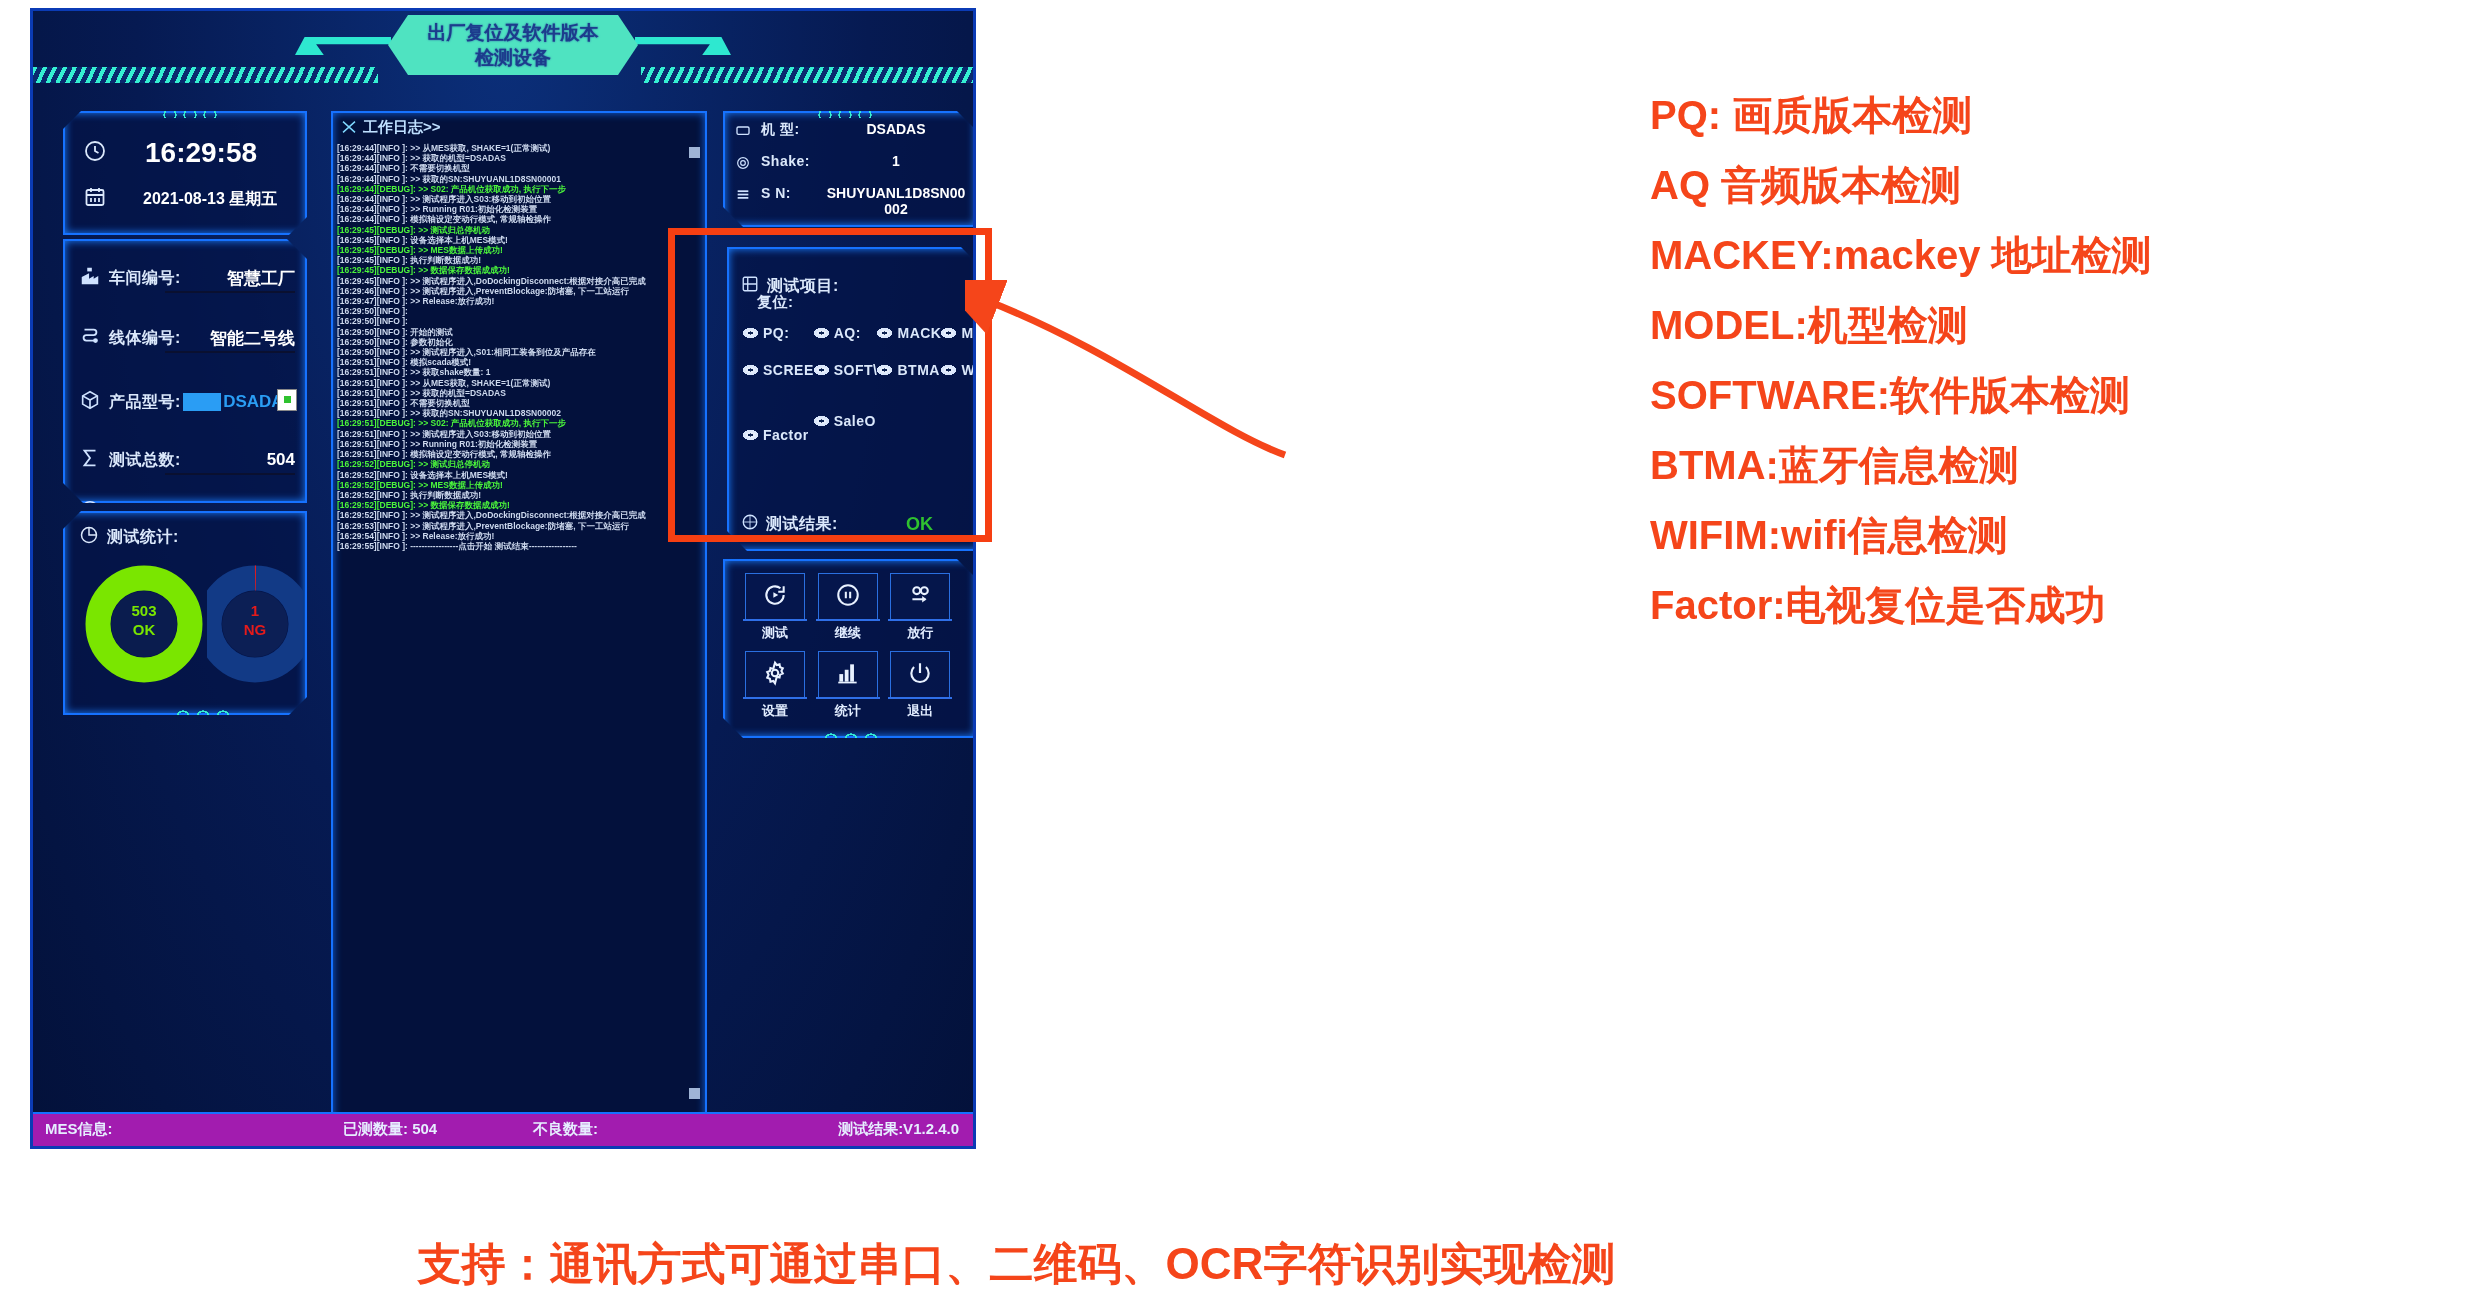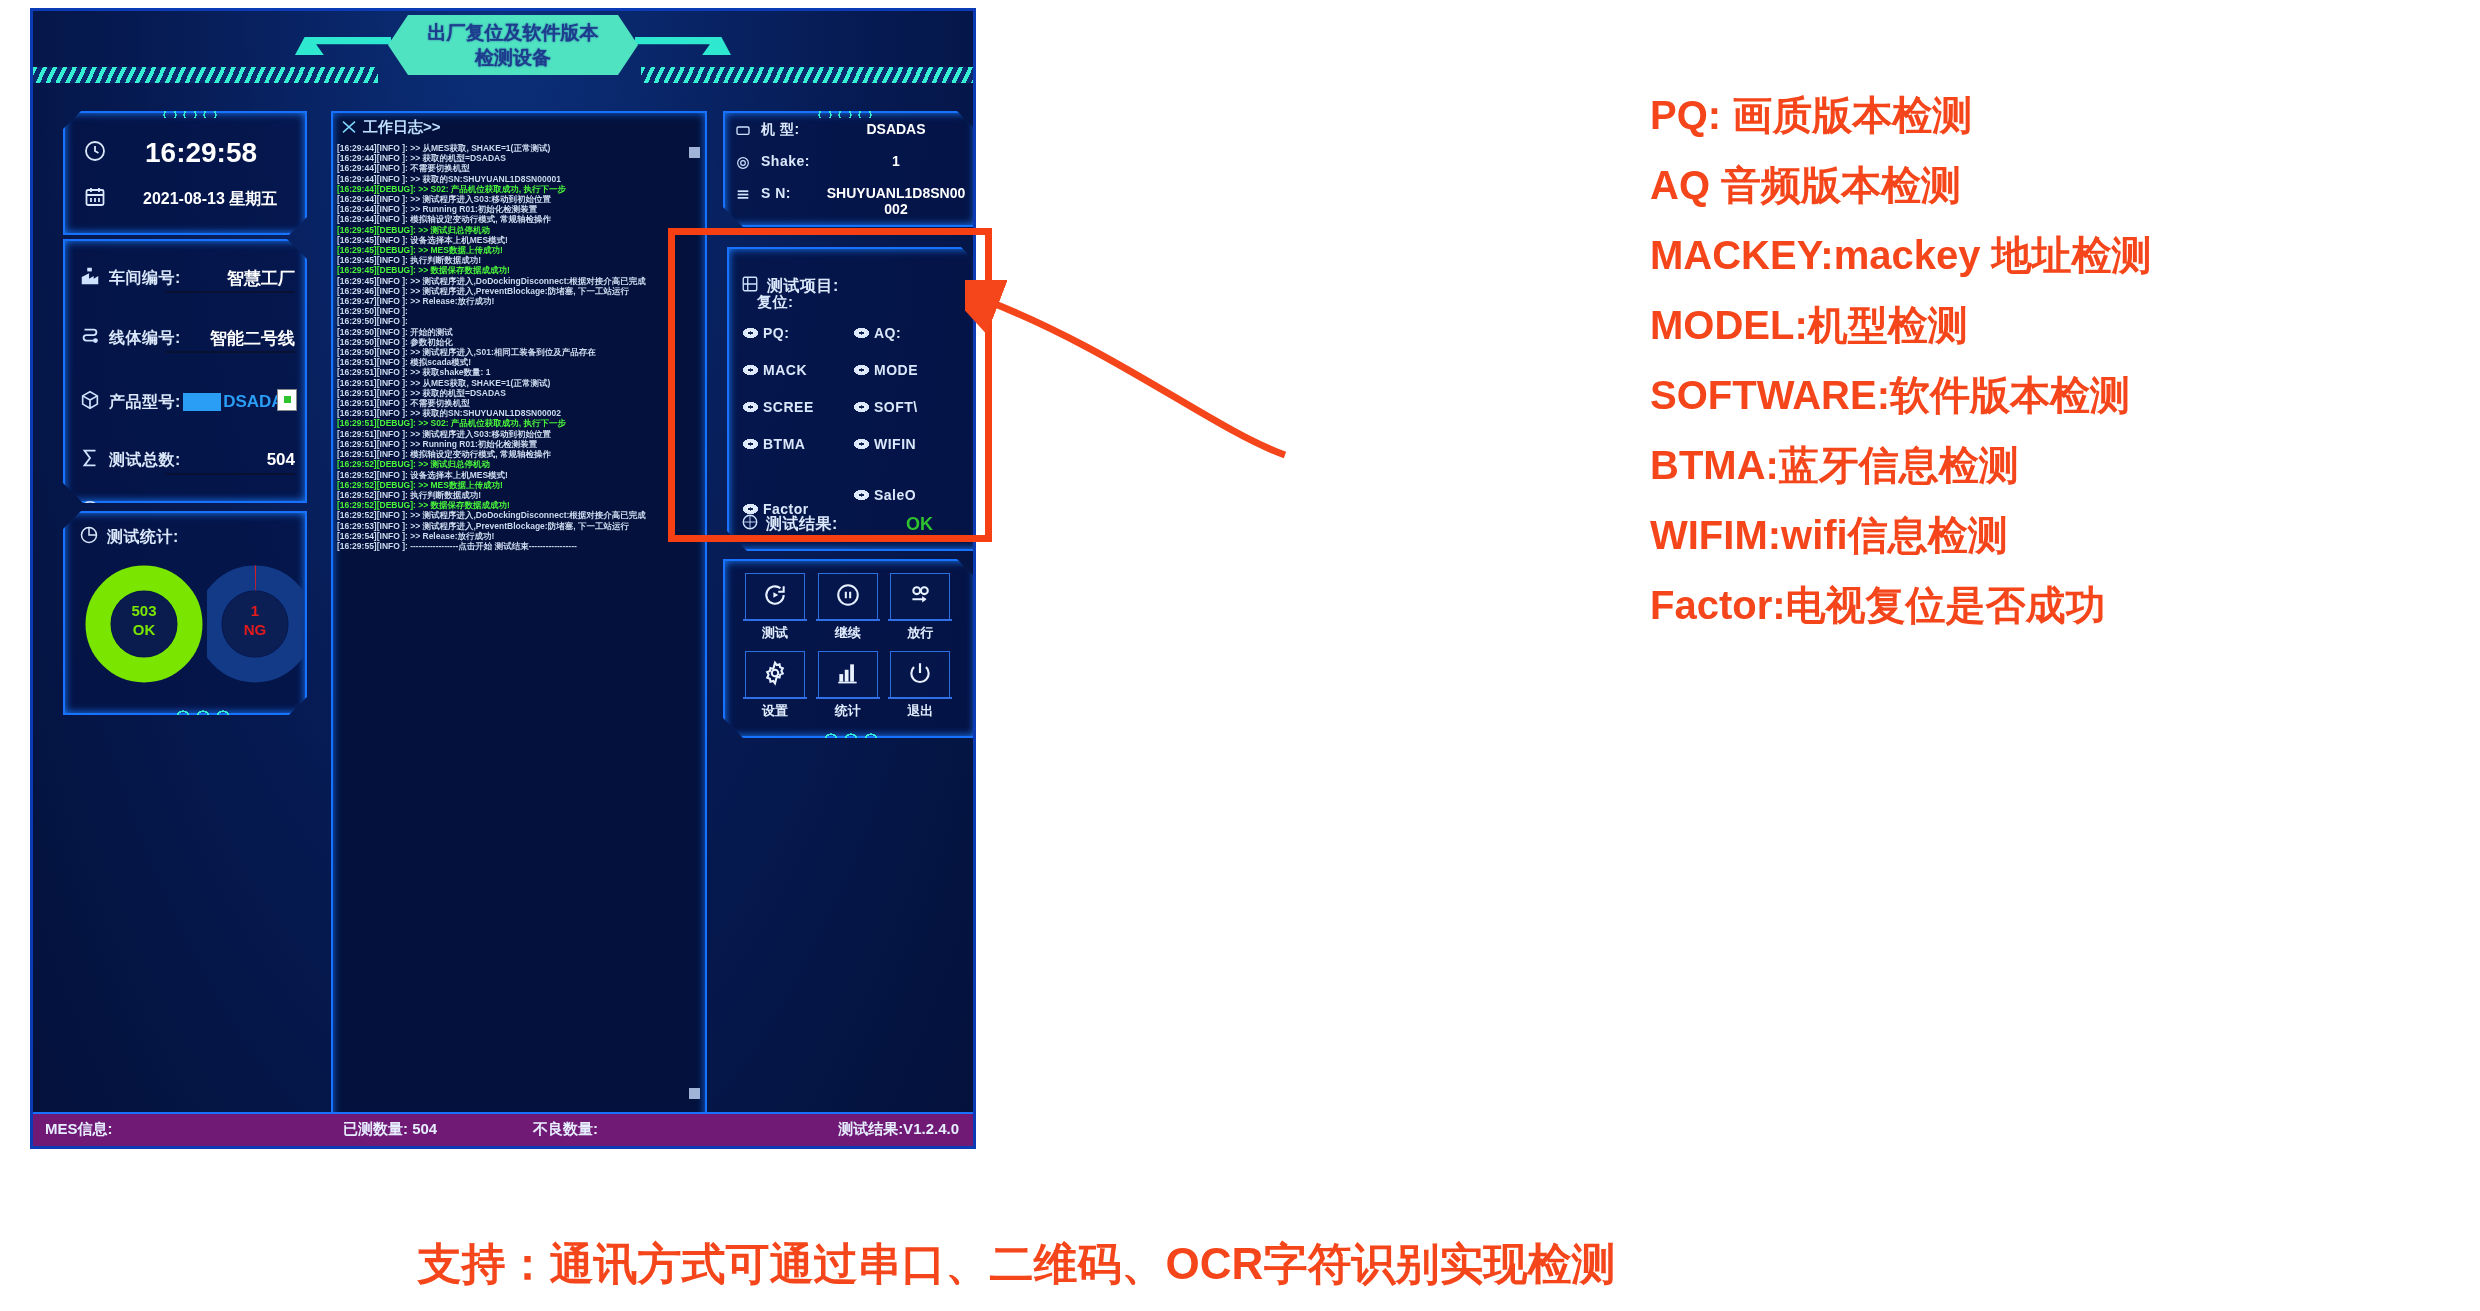--- a/index.html
+++ b/index.html
@@ -66,21 +66,21 @@
 
   .btncell{width:68px;height:74px;position:relative;}
   .btnbox{width:58px;height:46px;margin:0 auto;border:1.5px solid #2a6fe0;
      border-bottom:none;background:rgba(6,24,80,.5);
      display:flex;align-items:center;justify-content:center;}
   .btnlbl{text-align:center;font-size:13px;color:#e2edff;font-weight:bold;margin-top:4px;}
   .btnline{position:absolute;left:2px;right:2px;top:46px;height:2px;background:#2f6fe8;}
 
   
   #status{position:absolute;left:0;bottom:0;width:940px;height:32px;
-     background:#701a75;border-top:2px solid #1672ff;color:#e6eeff;
+     background:#a21caf;border-top:2px solid #1672ff;color:#e6eeff;
      font-size:15px;font-weight:bold;}
   #status span{position:absolute;top:6px;}
 
   
   #redbox{position:absolute;left:668px;top:228px;width:310px;height:300px;
      border:7px solid #f63f12;background:transparent;}
   #arrow{position:absolute;left:965px;top:280px;width:330px;height:190px;}
 
   
   #notes{position:absolute;left:1650px;top:95px;width:810px;}
@@ -327,21 +327,21 @@
         <svg width="18" height="18" viewBox="0 0 24 24" fill="none" stroke="#cfe2ff" stroke-width="1.8">
           <rect x="3" y="3" width="18" height="18" rx="2"></rect>
             <path d="M9 3v18M3 12h18"></path>
           </svg>
       </span>
       <span style="width:8px"></span>
       <span class="lbl">测试项目:</span>
     </div>
     <div class="lbl" style="position:absolute;left:28px;top:44px;font-size:15px;">复位:</div>
     <div id="items-grid" style="position:absolute;left:14px;top:76px;width:222px;
-         display:grid;grid-template-columns:1fr 1fr;row-gap:21px;">
+         display:grid;grid-template-columns:1fr 1fr 1fr 1fr;row-gap:21px;">
         <div style="display: flex; align-items: center;">
           <span class="eye"></span>
           <span class="lbl" style="font-size:14px;">PQ:</span>
         </div>
         <div style="display: flex; align-items: center;">
           <span class="eye"></span>
           <span class="lbl" style="font-size:14px;">AQ:</span>
         </div>
         <div style="display: flex; align-items: center;">
           <span class="eye"></span>

